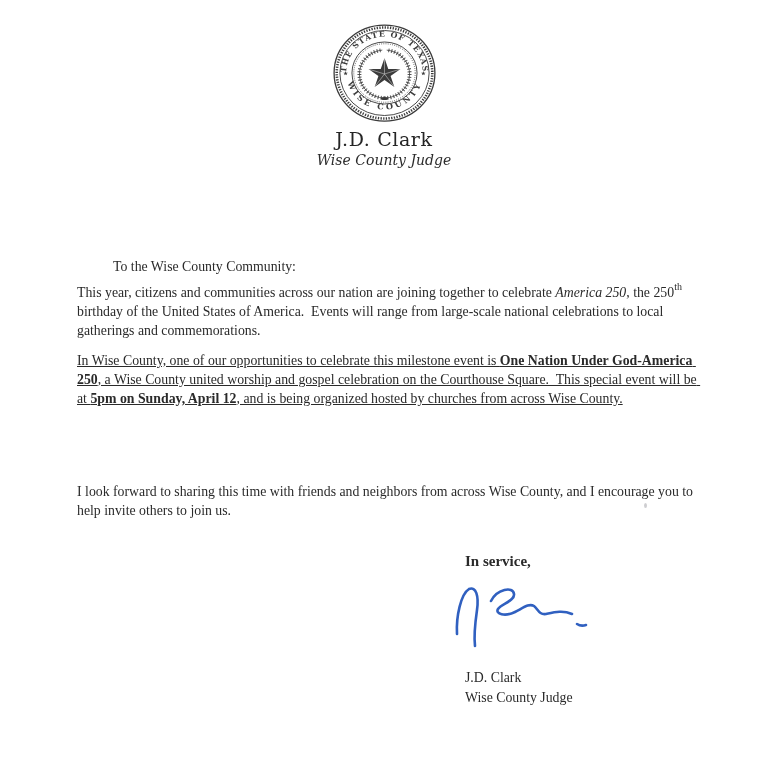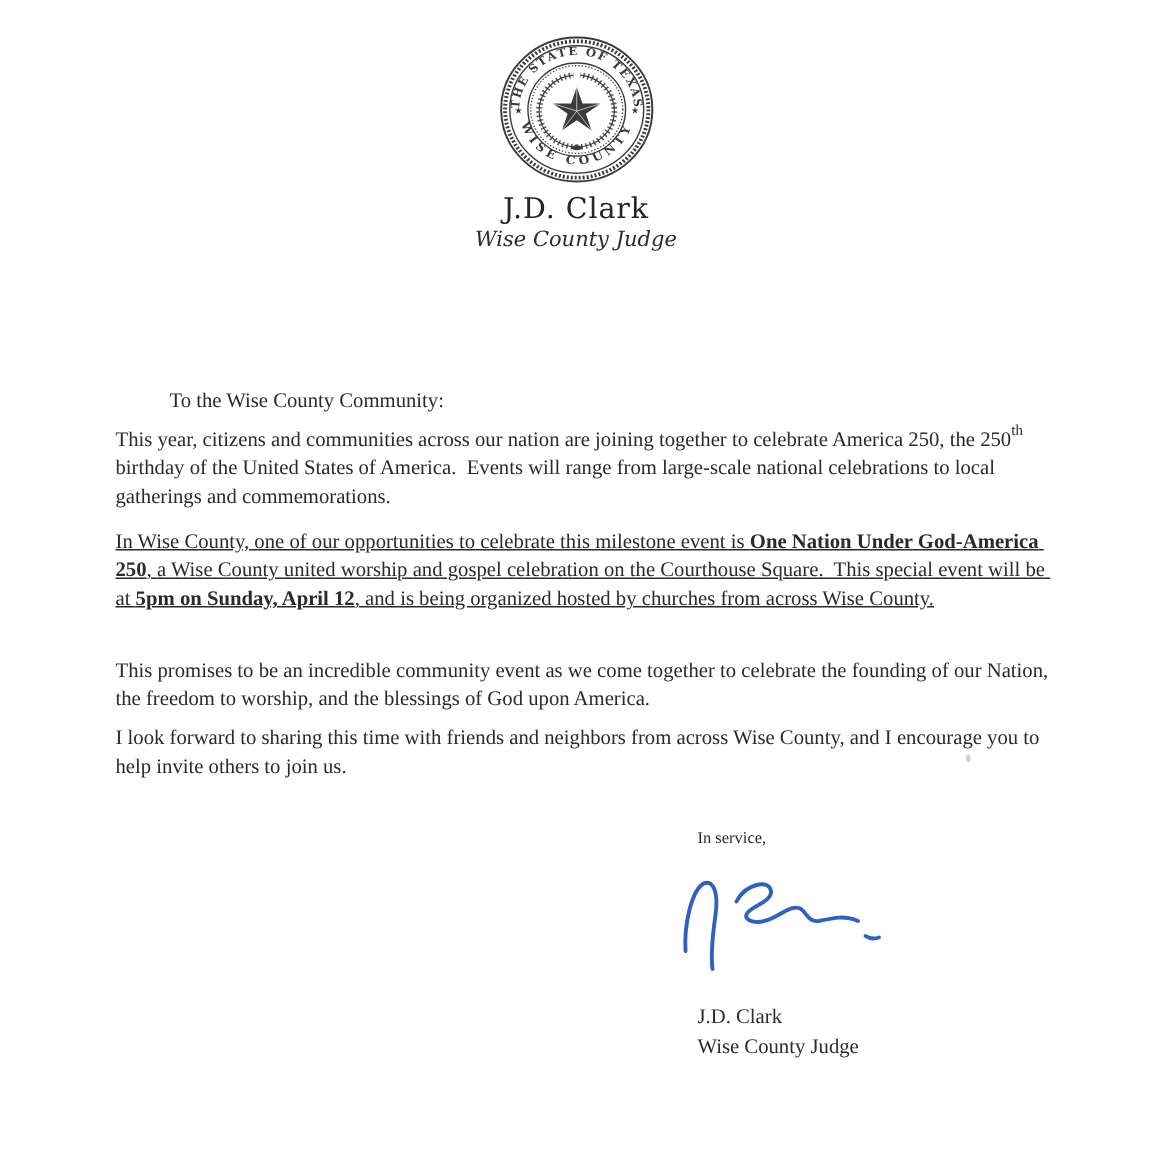--- a/index.html
+++ b/index.html
@@ -15,26 +15,26 @@
   
   .bodytext{position:absolute;left:77px;width:630px;margin:0;
             font-size:13.8px;line-height:19px;white-space:pre-wrap;color:var(--ink,#2a2a2a);}
   .date{top:209px;}
   .salutation{top:257px;margin-left:36px;}
   .p1{top:283px;}
   .p2{top:351px;text-decoration:underline;}
   .p3{top:437px;}
   .p4{top:482px;}
   .b{font-weight:bold;}
-  .i{}
+  .i{font-style:italic;}
   sup{font-size:10px;line-height:0;position:relative;top:-1px;}
   .speck{position:absolute;left:644px;top:503px;width:3px;height:5px;border-radius:50%;
          background:#b9b9bd;opacity:.7;}
   
-  .valediction{position:absolute;left:465px;top:553px;font-size:11px;}
+  .valediction{position:absolute;left:465px;top:553px;font-size:15px;font-weight:bold;}
   .signature{position:absolute;left:451px;top:584px;width:145px;height:66px;
              color:var(--signature-blue,#3060c0);}
   .signature path{stroke:currentColor;fill:none;stroke-width:2.6;stroke-linecap:round;}
   .sig-block{position:absolute;left:465px;top:668px;font-size:13.8px;line-height:20px;}
 </style>
 </head>
 <body>
 
 <div class="page">
 
@@ -68,21 +68,20 @@
     <text x="174" y="105" font-size="10" text-anchor="middle">★</text>
   </svg>
 
   <div class="lh-name">J.D. Clark</div>
   <div class="lh-title">Wise County Judge</div>
 
   <p class="bodytext salutation">To the Wise County Community:</p>
 
   <p class="bodytext p1"><span>This year, citizens and communities across our nation are joining together to celebrate </span><span class="i">America 250</span><span>, the 250</span><sup>th</sup><span> birthday of the United States of America.  Events will range from large-scale national celebrations to local gatherings and commemorations.</span></p>
   <p class="bodytext p2"><span>In Wise County, one of our opportunities to celebrate this milestone event is </span><span class="b">One Nation Under God-America 250</span><span>, a Wise County united worship and gospel celebration on the Courthouse Square.  This special event will be at </span><span class="b">5pm on Sunday, April 12</span><span>, and is being organized hosted by churches from across Wise County.</span></p>
-  <p class="bodytext p3"><span>This promises to be an incredible community event as we come together to celebrate the founding of our Nation, the freedom to worship, and the blessings of God upon America.</span></p>
   <p class="bodytext p4"><span>I look forward to sharing this time with friends and neighbors from across Wise County, and I encourage you to help invite others to join us.</span></p>
 
   <div class="speck"></div>
 
   <div class="valediction">In service,</div>
 
   <svg class="signature" viewBox="0 0 145 66" aria-hidden="true">
     <path d="M 6,50 C 5,32 10,10 18,5 C 25,2 28,12 26,26 C 24,40 23,54 24,62"></path>
     <path d="M 40,17 C 46,5 62,2 63,10 C 64,17 50,20 47,25 C 44,30 54,33 64,28 C 72,24 78,19 83,22 C 87,25 88,31 95,30 C 104,28 112,26 121,30"></path>
     <path d="M 126,40 C 129,42 132,42 135,41"></path>

